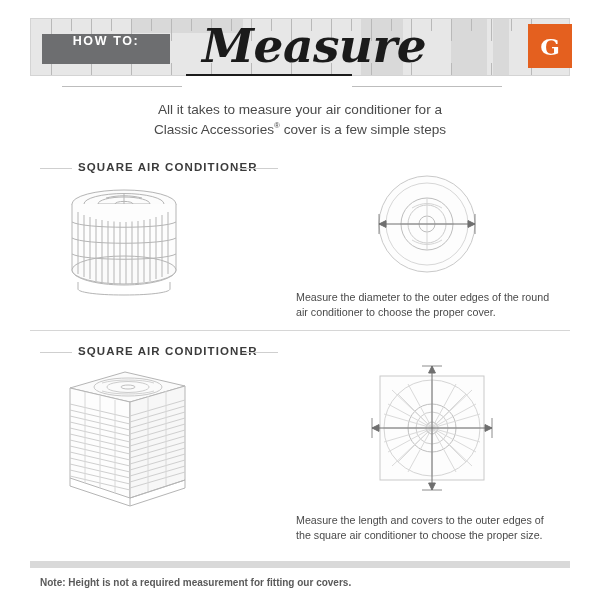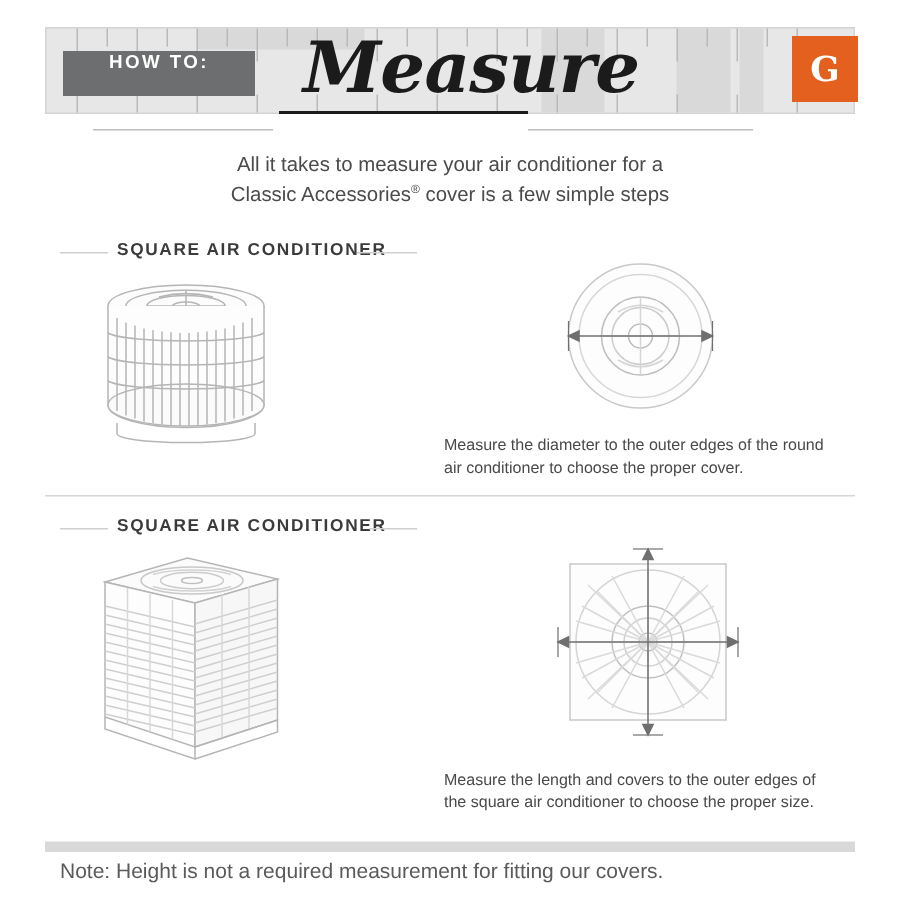--- a/index.html
+++ b/index.html
@@ -181,22 +181,23 @@
     left: 30px;
     bottom: 32px;
     width: 540px;
     height: 7px;
     background: #d9d9d9;
   }
   .footer-note {
     position: absolute;
     left: 40px;
     bottom: 12px;
-    font-size: 14px;
+    font-size: 10px;
     color: #5a5a5a;
+    font-weight: bold;
   }
 
   svg { display: block; }
   .art { position: absolute; }
 </style>
 </head>
 <body>
 
 <div class="page">
 

